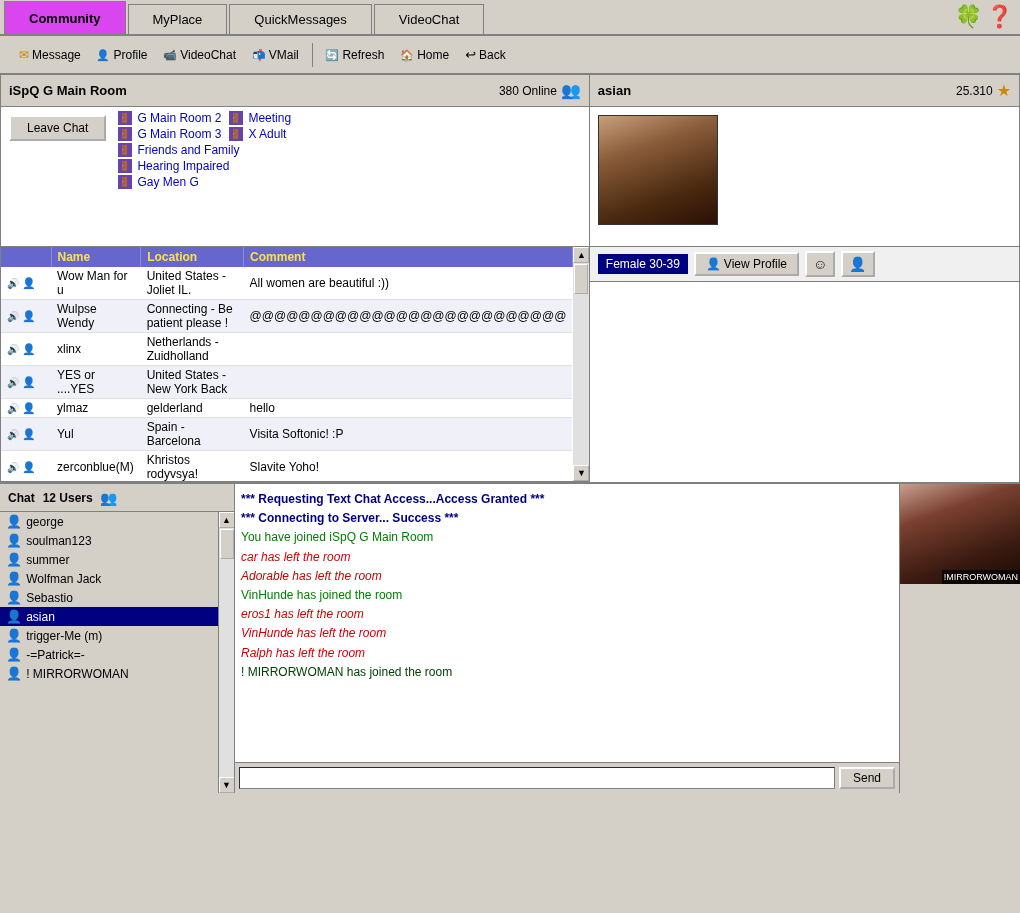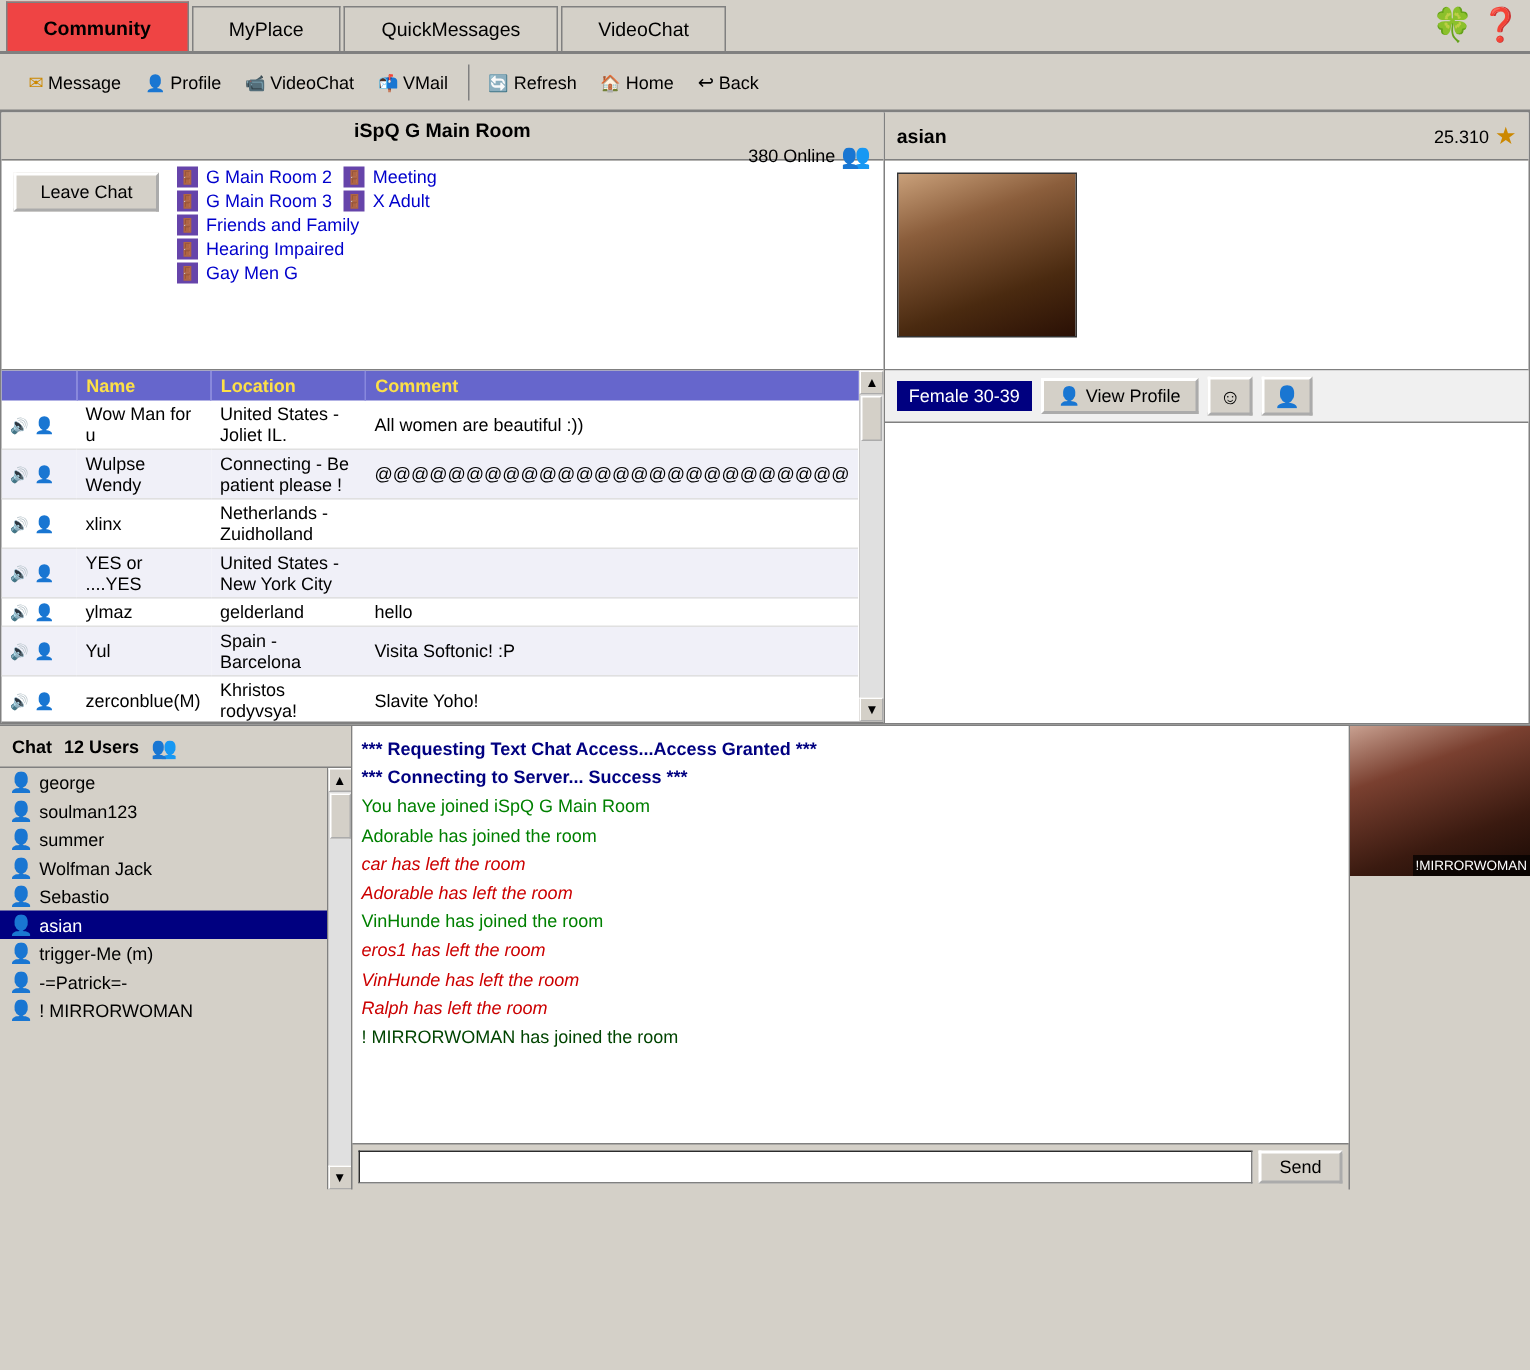--- a/index.html
+++ b/index.html
@@ -1,37 +1,37 @@
 <!DOCTYPE html>
 <html><head>
   <meta charset="utf-8">
   <style>
     * { box-sizing: border-box; margin: 0; padding: 0; }
     body { font-family: Arial, sans-serif; font-size: 12px; background: #d4d0c8; width: 1020px; height: 913px; overflow: hidden; }
 
     
     .top-tabs { display: flex; background: #d4d0c8; border-bottom: 2px solid #808080; height: 36px; align-items: flex-end; padding-left: 4px; }
     .top-tab { padding: 4px 24px; background: #d4d0c8; border: 1px solid #808080; border-bottom: none; margin-right: 2px; cursor: pointer; font-size: 13px; height: 30px; display: flex; align-items: center; }
-    .top-tab.active { background: #ef4444; font-weight: bold; height: 33px; }
+    .top-tab.active { background: #d946ef; font-weight: bold; height: 33px; }
     .top-tab-community { background: #e8e4dc; font-weight: bold; }
     .top-icons { margin-left: auto; display: flex; align-items: center; gap: 4px; padding-right: 6px; padding-bottom: 4px; }
 
     
     .toolbar { display: flex; align-items: center; background: #d4d0c8; padding: 4px 12px; border-bottom: 1px solid #808080; gap: 2px; height: 38px; }
     .toolbar-btn { display: flex; align-items: center; gap: 3px; padding: 2px 6px; background: #d4d0c8; border: 1px solid transparent; cursor: pointer; font-size: 12px; height: 30px; }
     .toolbar-sep { width: 1px; height: 24px; background: #808080; margin: 0 4px; }
 
     
     .main { display: flex; background: #ffffff; border: 1px solid #808080; }
 
     
     .left-panel { width: 590px; border-right: 1px solid #808080; }
 
     
-    .room-header { display: flex; align-items: center; background: #d4d0c8; border-bottom: 1px solid #808080; padding: 4px 8px; height: 32px; flex-direction: column; }
+    .room-header { display: flex; align-items: center; background: #d4d0c8; border-bottom: 1px solid #808080; padding: 4px 8px; height: 32px; }
     .room-title { font-weight: bold; font-size: 13px; }
     .online-count { margin-left: auto; display: flex; align-items: center; gap: 4px; font-size: 12px; }
 
     
     .room-info { display: flex; height: 140px; border-bottom: 1px solid #808080; }
     .room-desc { width: 195px; padding: 6px 8px; font-size: 11px; line-height: 1.4; border-right: 1px solid #808080; }
     .room-links { flex: 1; padding: 4px; display: flex; flex-direction: column; gap: 2px; }
     .room-link-row { display: flex; gap: 8px; }
     .room-link { display: flex; align-items: center; gap: 3px; color: #0000cc; cursor: pointer; font-size: 12px; text-decoration: none; }
     .leave-btn { margin: 8px; padding: 4px 16px; background: #d4d0c8; border: 2px outset #ffffff; cursor: pointer; font-size: 12px; }
@@ -261,21 +261,21 @@
     <td>xlinx</td>
     <td>Netherlands - Zuidholland</td>
     <td></td>
   </tr>
               <tr>
     <td style="white-space:nowrap;">
       <span style="font-size:10px;">🔊</span>
       <span style="font-size:11px;">👤</span>
     </td>
     <td>YES or ....YES</td>
-    <td>United States - New York City</td>
+    <td>United States - New York Back</td>
     <td></td>
   </tr>
               <tr>
     <td style="white-space:nowrap;">
       <span style="font-size:10px;">🔊</span>
       <span style="font-size:11px;">👤</span>
     </td>
     <td>ylmaz</td>
     <td>gelderland</td>
     <td>hello</td>
@@ -404,21 +404,20 @@
         <div class="sb-arrow">▼</div>
       </div>
     </div>
   </div>
 
   <div class="chat-messages">
     <div class="chat-msg-area" id="chat-msg-area">
     <div class="msg-system">*** Requesting Text Chat Access...Access Granted ***</div>
         <div class="msg-system">*** Connecting to Server... Success ***</div>
         <div class="msg-join">You have joined iSpQ G Main Room</div>
-        <div class="msg-join">Adorable has joined the room</div>
         <div class="msg-leave">car has left the room</div>
         <div class="msg-leave">Adorable has left the room</div>
         <div class="msg-join">VinHunde has joined the room</div>
         <div class="msg-leave">eros1 has left the room</div>
         <div class="msg-leave">VinHunde has left the room</div>
         <div class="msg-leave">Ralph has left the room</div>
         <div class="msg-special">!     MIRRORWOMAN has joined the room</div>
       </div>
     <div class="chat-input-row">
       <input type="text" class="chat-input" placeholder="" style="">

